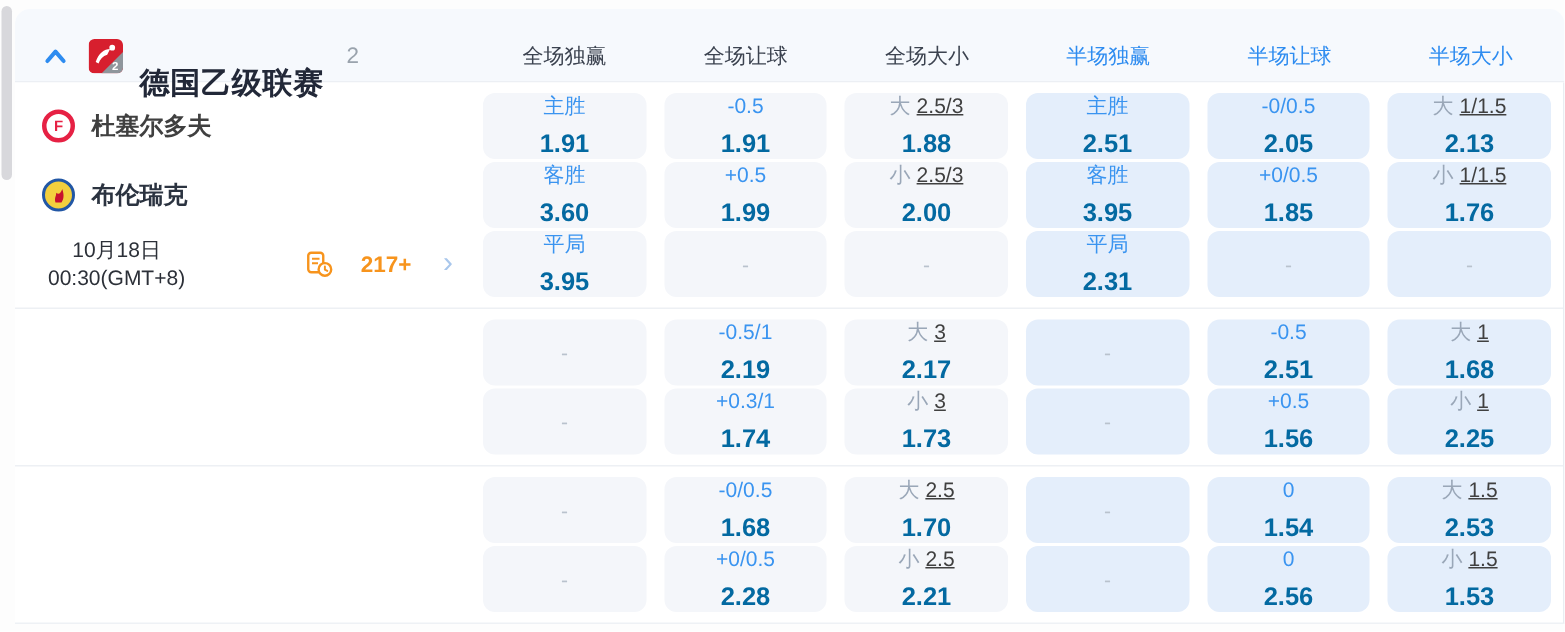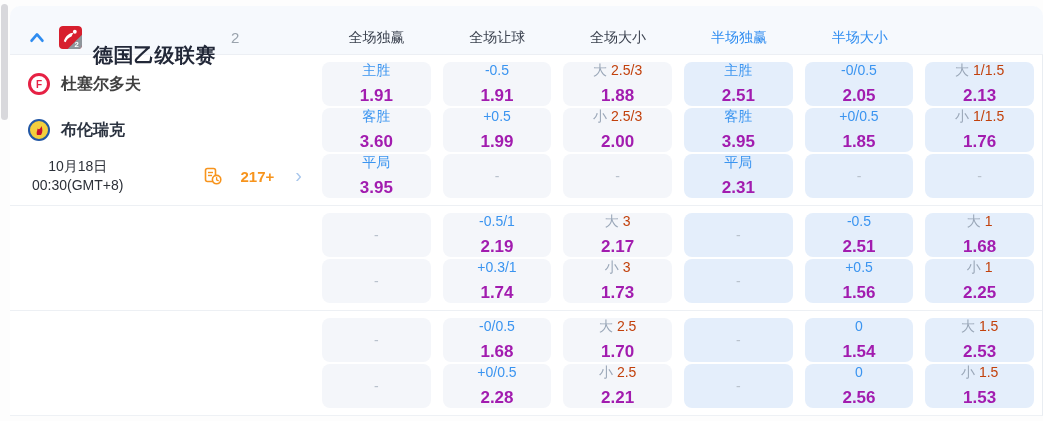--- a/index.html
+++ b/index.html
@@ -38,22 +38,22 @@
   .group + .group{border-top:1px solid #edf0f4;}
   .row{height:44px;margin:2px 0;align-items:stretch;}
   .cell{
     border-radius:8px;display:flex;align-items:center;justify-content:space-between;
     padding:0 13px;min-width:0;cursor:pointer;flex-direction:column;
   }
   .cell.full{background:#f4f6fa;}
   .cell.half{background:#e4eefb;}
   .lbl{font-size:14px;color:#3a94f0;white-space:nowrap;}
   .pre{color:#9aa7b8;margin-right:4px;font-style:normal;}
-  .line{color:#c2410c;font-style:normal;}
-  .val{font-size:17px;font-weight:700;color:#a21caf;white-space:nowrap;}
+  .line{color:#404040;font-style:normal;text-decoration:underline;}
+  .val{font-size:17px;font-weight:700;color:#0369a1;white-space:nowrap;}
   .cell.empty{justify-content:center;cursor:default;}
   .dash{font-size:14px;color:#b9c2cd;}
   
   .left-cell{display:flex;align-items:center;gap:11px;padding-left:18px;}
   .badge{width:22px;height:22px;border-radius:50%;display:flex;align-items:center;justify-content:center;flex:0 0 auto;box-sizing:border-box;}
   .badge.home{background:#fff;border:3px solid #e62144;color:#e62144;font-size:10px;font-weight:800;}
   .badge.away{background:#f3cf3e;border:2px solid #2257a5;}
   .team-name{font-size:16px;font-weight:700;}
   .team-name.home{color:#404040;}
   .team-name.away{color:#2b3340;}
@@ -86,20 +86,21 @@
           <text x="18.5" y="21.5" font-size="8" font-weight="bold" fill="#ffffff" text-anchor="middle" font-family="sans-serif">2</text>
         </svg>
       </span>
       <span class="league-title">德国乙级联赛</span>
       <span class="league-count">2</span>
     </div>
     <div class="col-head">全场独赢</div>
     <div class="col-head">全场让球</div>
     <div class="col-head">全场大小</div>
     <div class="col-head half">半场独赢</div>
+    <div class="col-head half">半场让球</div>
     <div class="col-head half">半场大小</div>
   </div>
 
   <div class="card-body">
 
     <div class="group">
 
       <div class="grid-row row">
         <div class="left-cell">
           <span class="badge home">F</span>

